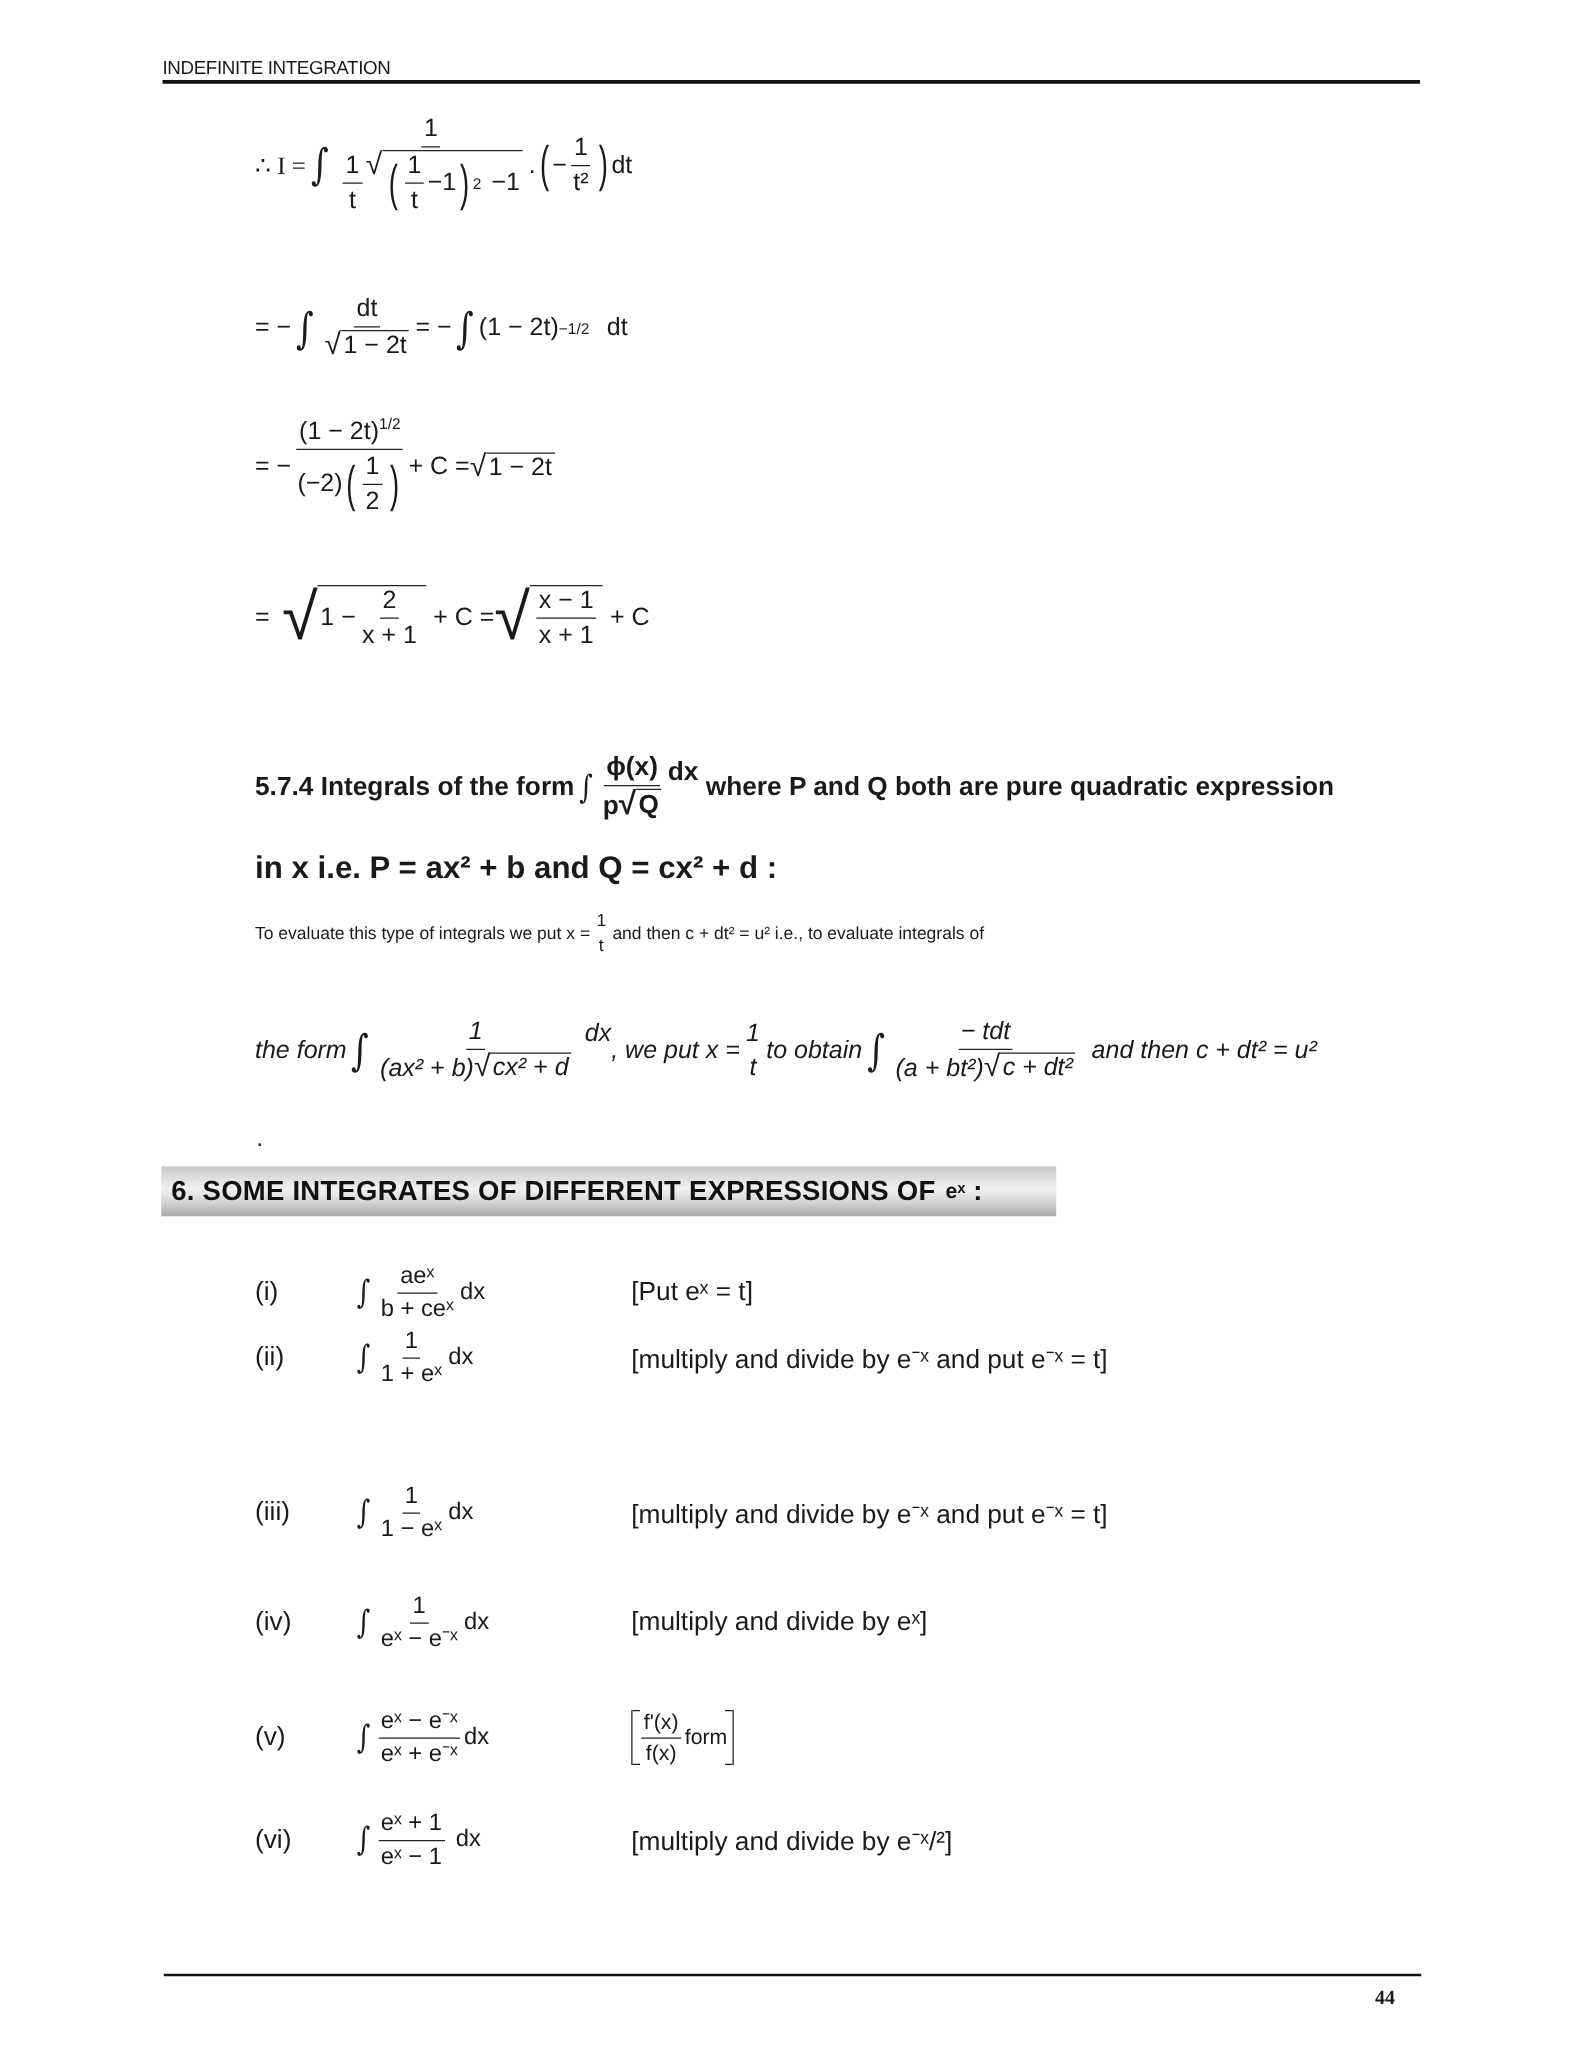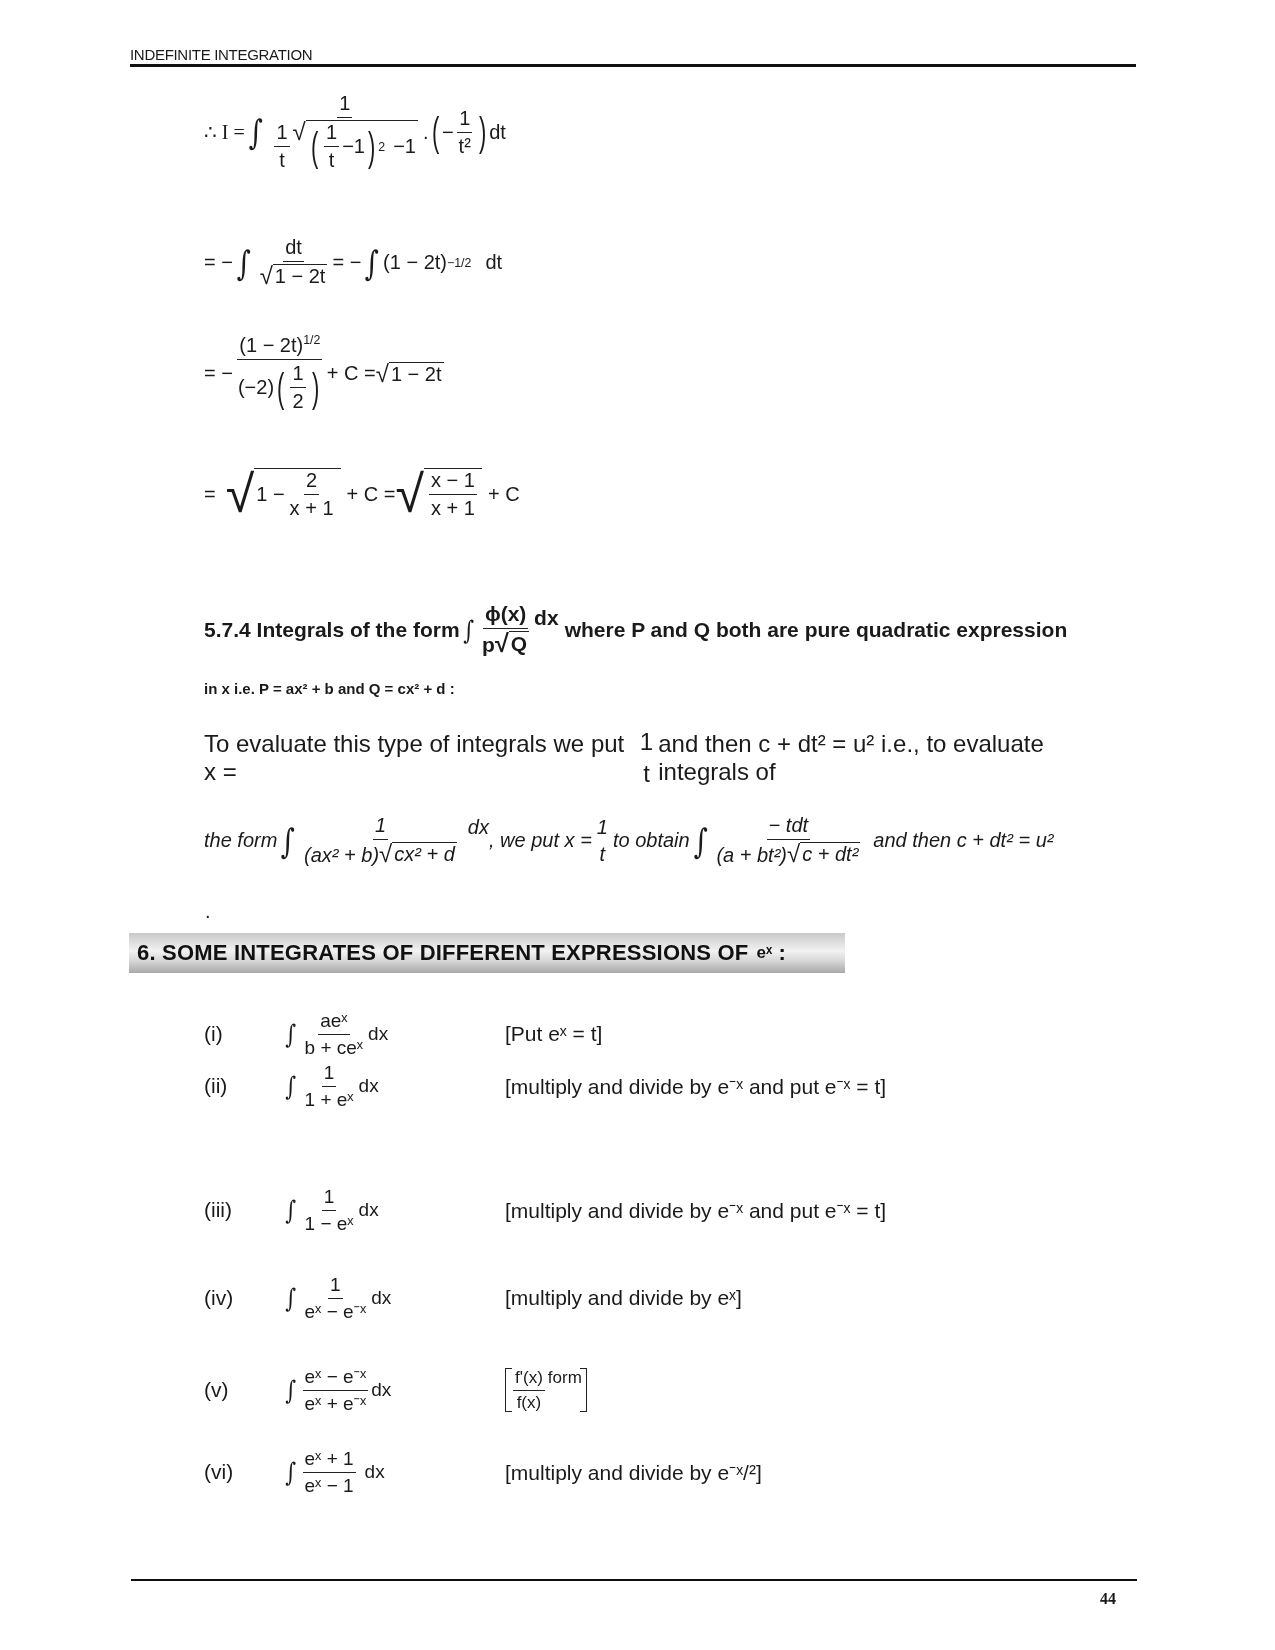--- a/index.html
+++ b/index.html
@@ -24,36 +24,36 @@
   .paren { font-size:2em; line-height:1; font-weight:200; transform:scaleX(0.55); display:inline-block; }
   sup { font-size:0.62em; vertical-align:0.65em; line-height:0; }
   .sm { font-size:17px; }
 
   .eq1 { left:204px; top:92px; }
   .eq2 { left:204px; top:236px; }
   .eq3 { left:204px; top:334px; }
   .eq4 { left:204px; top:468px; }
 
   .sec-head { left:204px; top:590px; font-size:21px; font-weight:bold; display:flex; align-items:center; width:932px;margin-top:12px; }
-  .sec-head2 { left:204px; top:680px; font-size:15px; font-weight:bold; }
-  .para1 { left:204px; top:728px; font-size:24px; display:flex; align-items:center; width:932px; }
+  .sec-head2 { left:204px; top:680px; font-size:25px; font-weight:bold; }
+  .para1 { left:204px; top:728px; font-size:14px; display:flex; align-items:center; width:932px; }
   .para2 { left:204px; top:814px; font-size:20px; display:flex; align-items:center; width:932px;font-style:italic; }
   .dot { left:205px; top:900px; font-size:20px; }
 
   .banner { left:129px; top:933px; width:716px; height:40px;
             background:linear-gradient(to bottom,#c9c9c9 0%,#f2f2f2 45%,#d6d6d6 70%,#a9a9a9 100%);
             display:flex; align-items:center; padding-left:8px; box-sizing:border-box;
             font-weight:bold; font-size:22px; color:#111; letter-spacing:0.2px; }
   .banner .ex { font-size:17px; }
 
   .item { left:204px; height:60px; display:flex; align-items:center; width:900px; font-size:21px; }
   .item .lbl { width:78px; }
   .item .expr { width:223px; font-size:19px; display:flex; align-items:center; }
   .item .hint { font-size:21px; display:flex; align-items:center; }
-  .bracket { display:inline-flex; align-items:flex-start; border:1.5px solid #222; border-top:none; border-bottom:none; padding:0 4px; position:relative; }
+  .bracket { display:inline-flex; align-items:center; border:1.5px solid #222; border-top:none; border-bottom:none; padding:0 4px; position:relative; }
   .bracket::before, .bracket::after { content:""; position:absolute; width:6px; height:100%; border-top:1.5px solid #222; border-bottom:1.5px solid #222; box-sizing:border-box; }
   .bracket::before { left:0; } .bracket::after { right:0; }
 </style>
 </head>
 <body>
 
 <div class="abs running-head">INDEFINITE INTEGRATION</div>
 <div class="abs head-rule"></div>
 
 <div class="abs m eq1">

